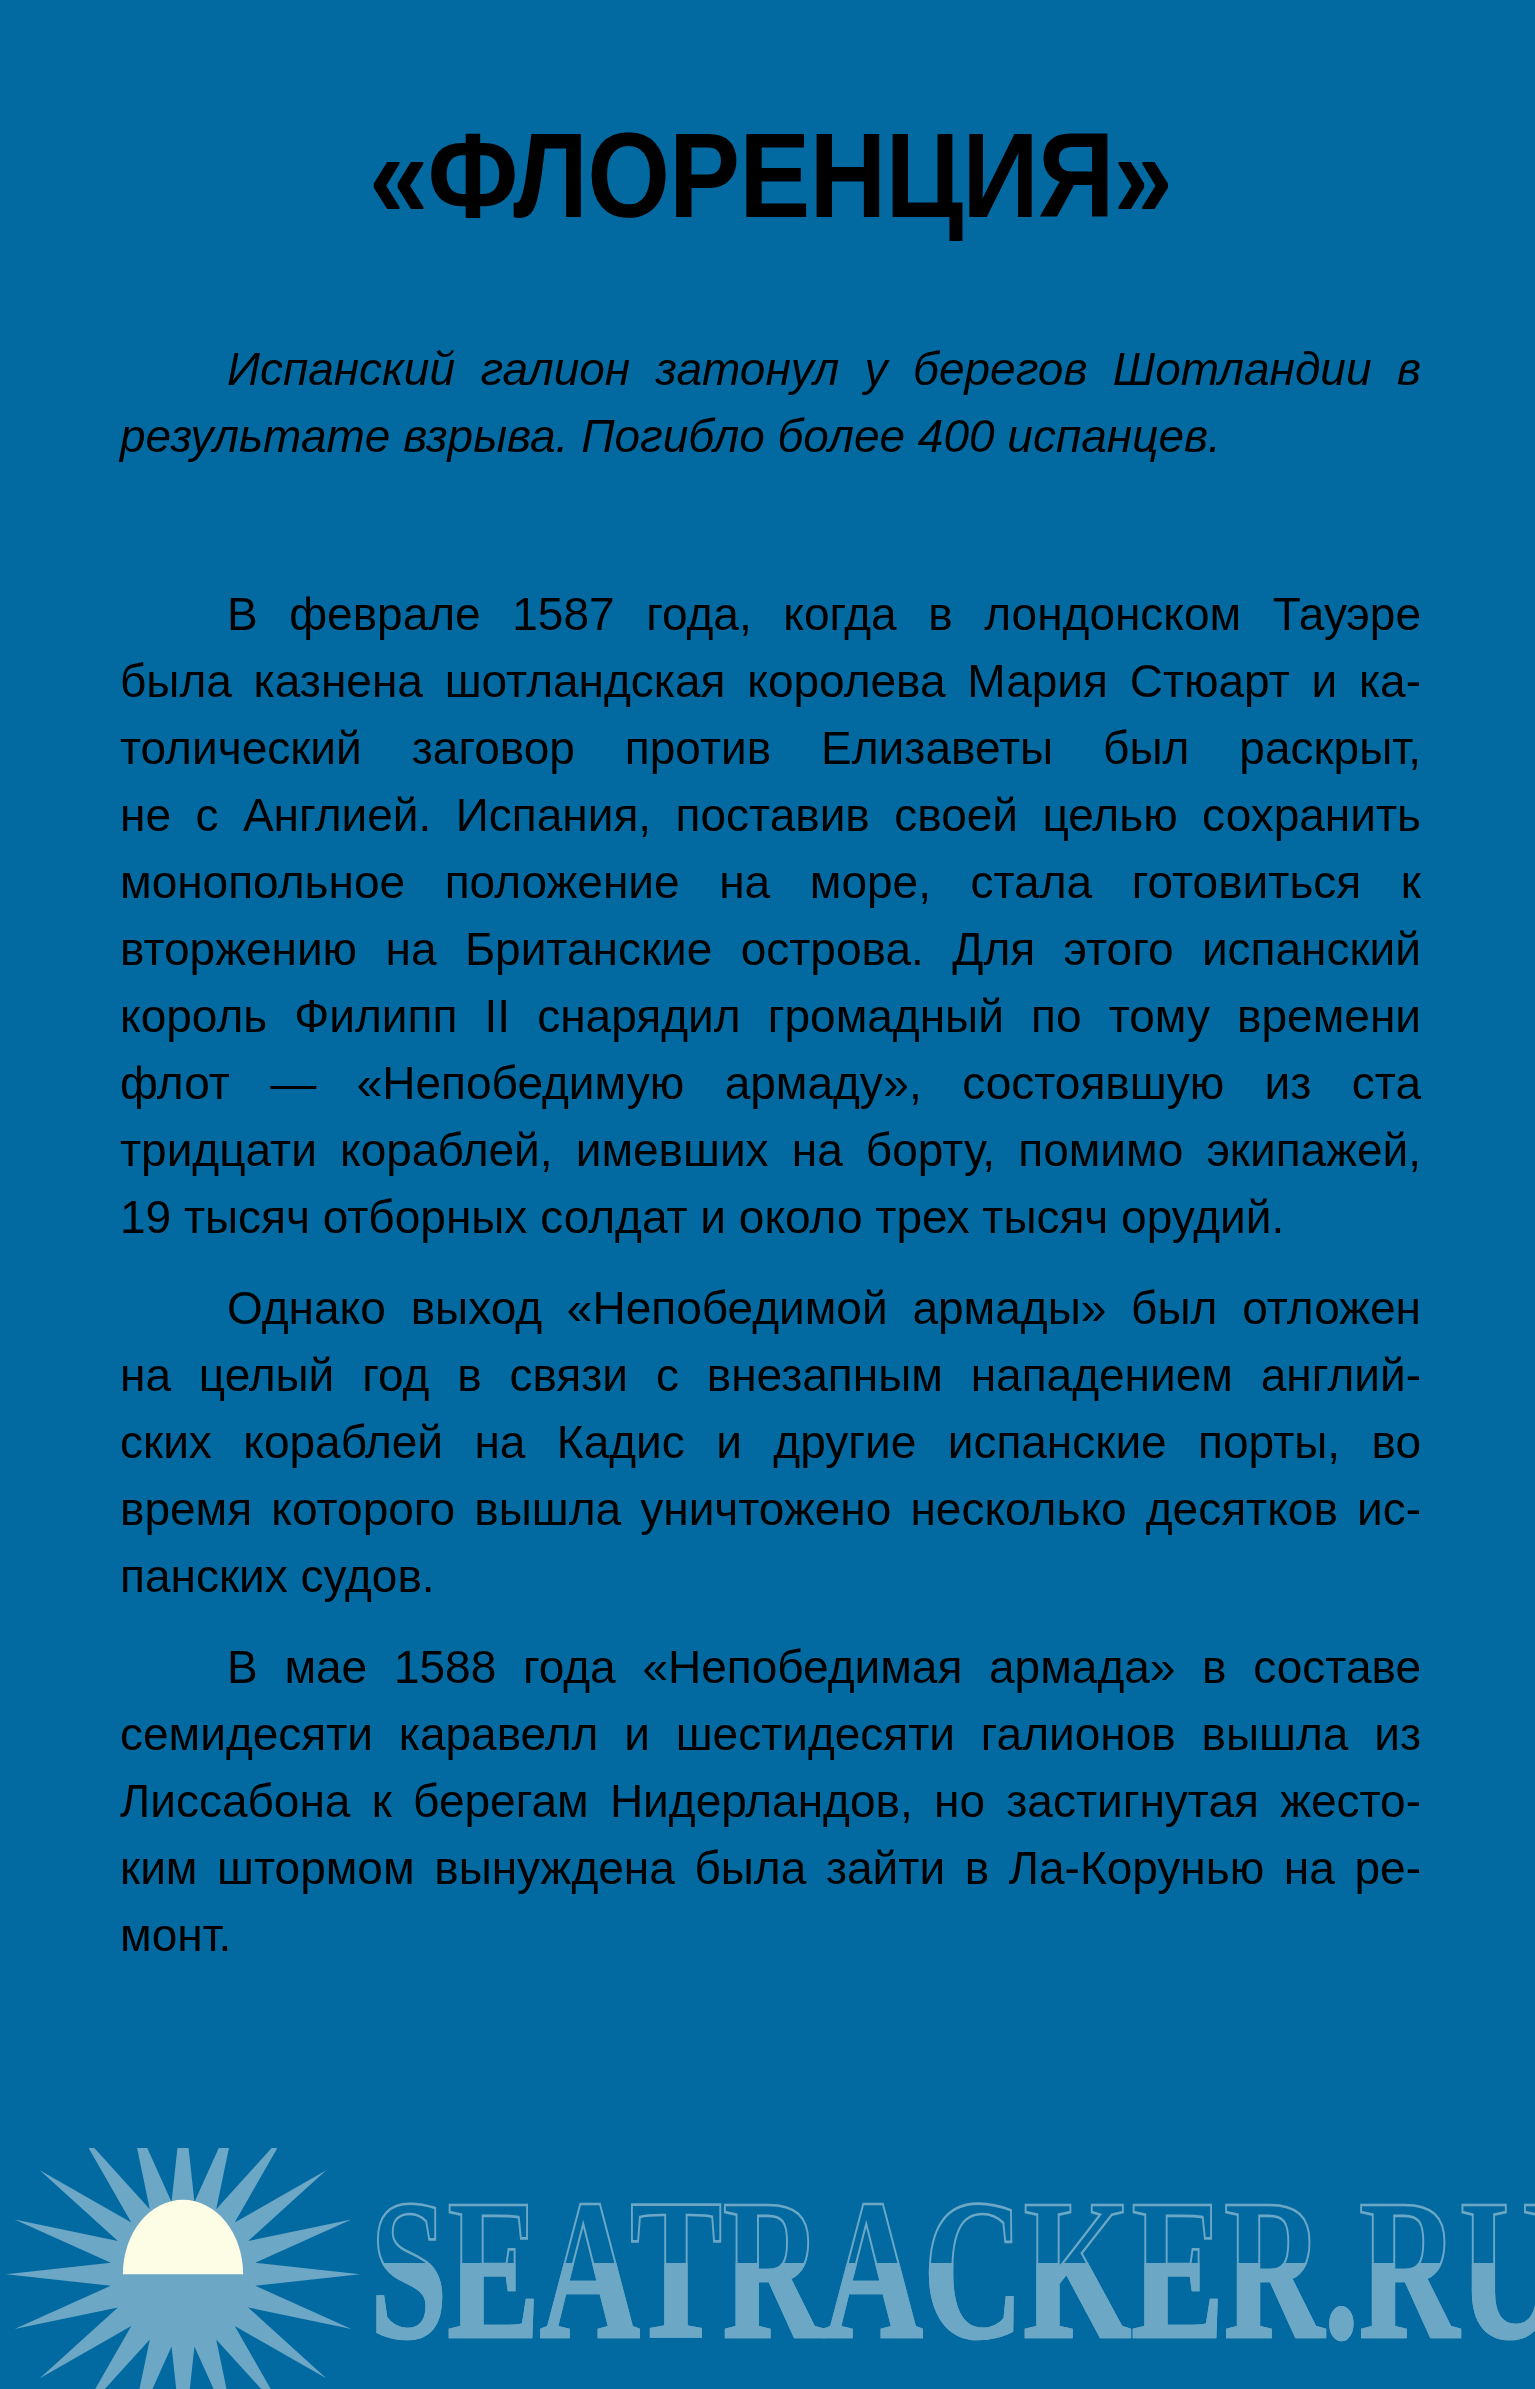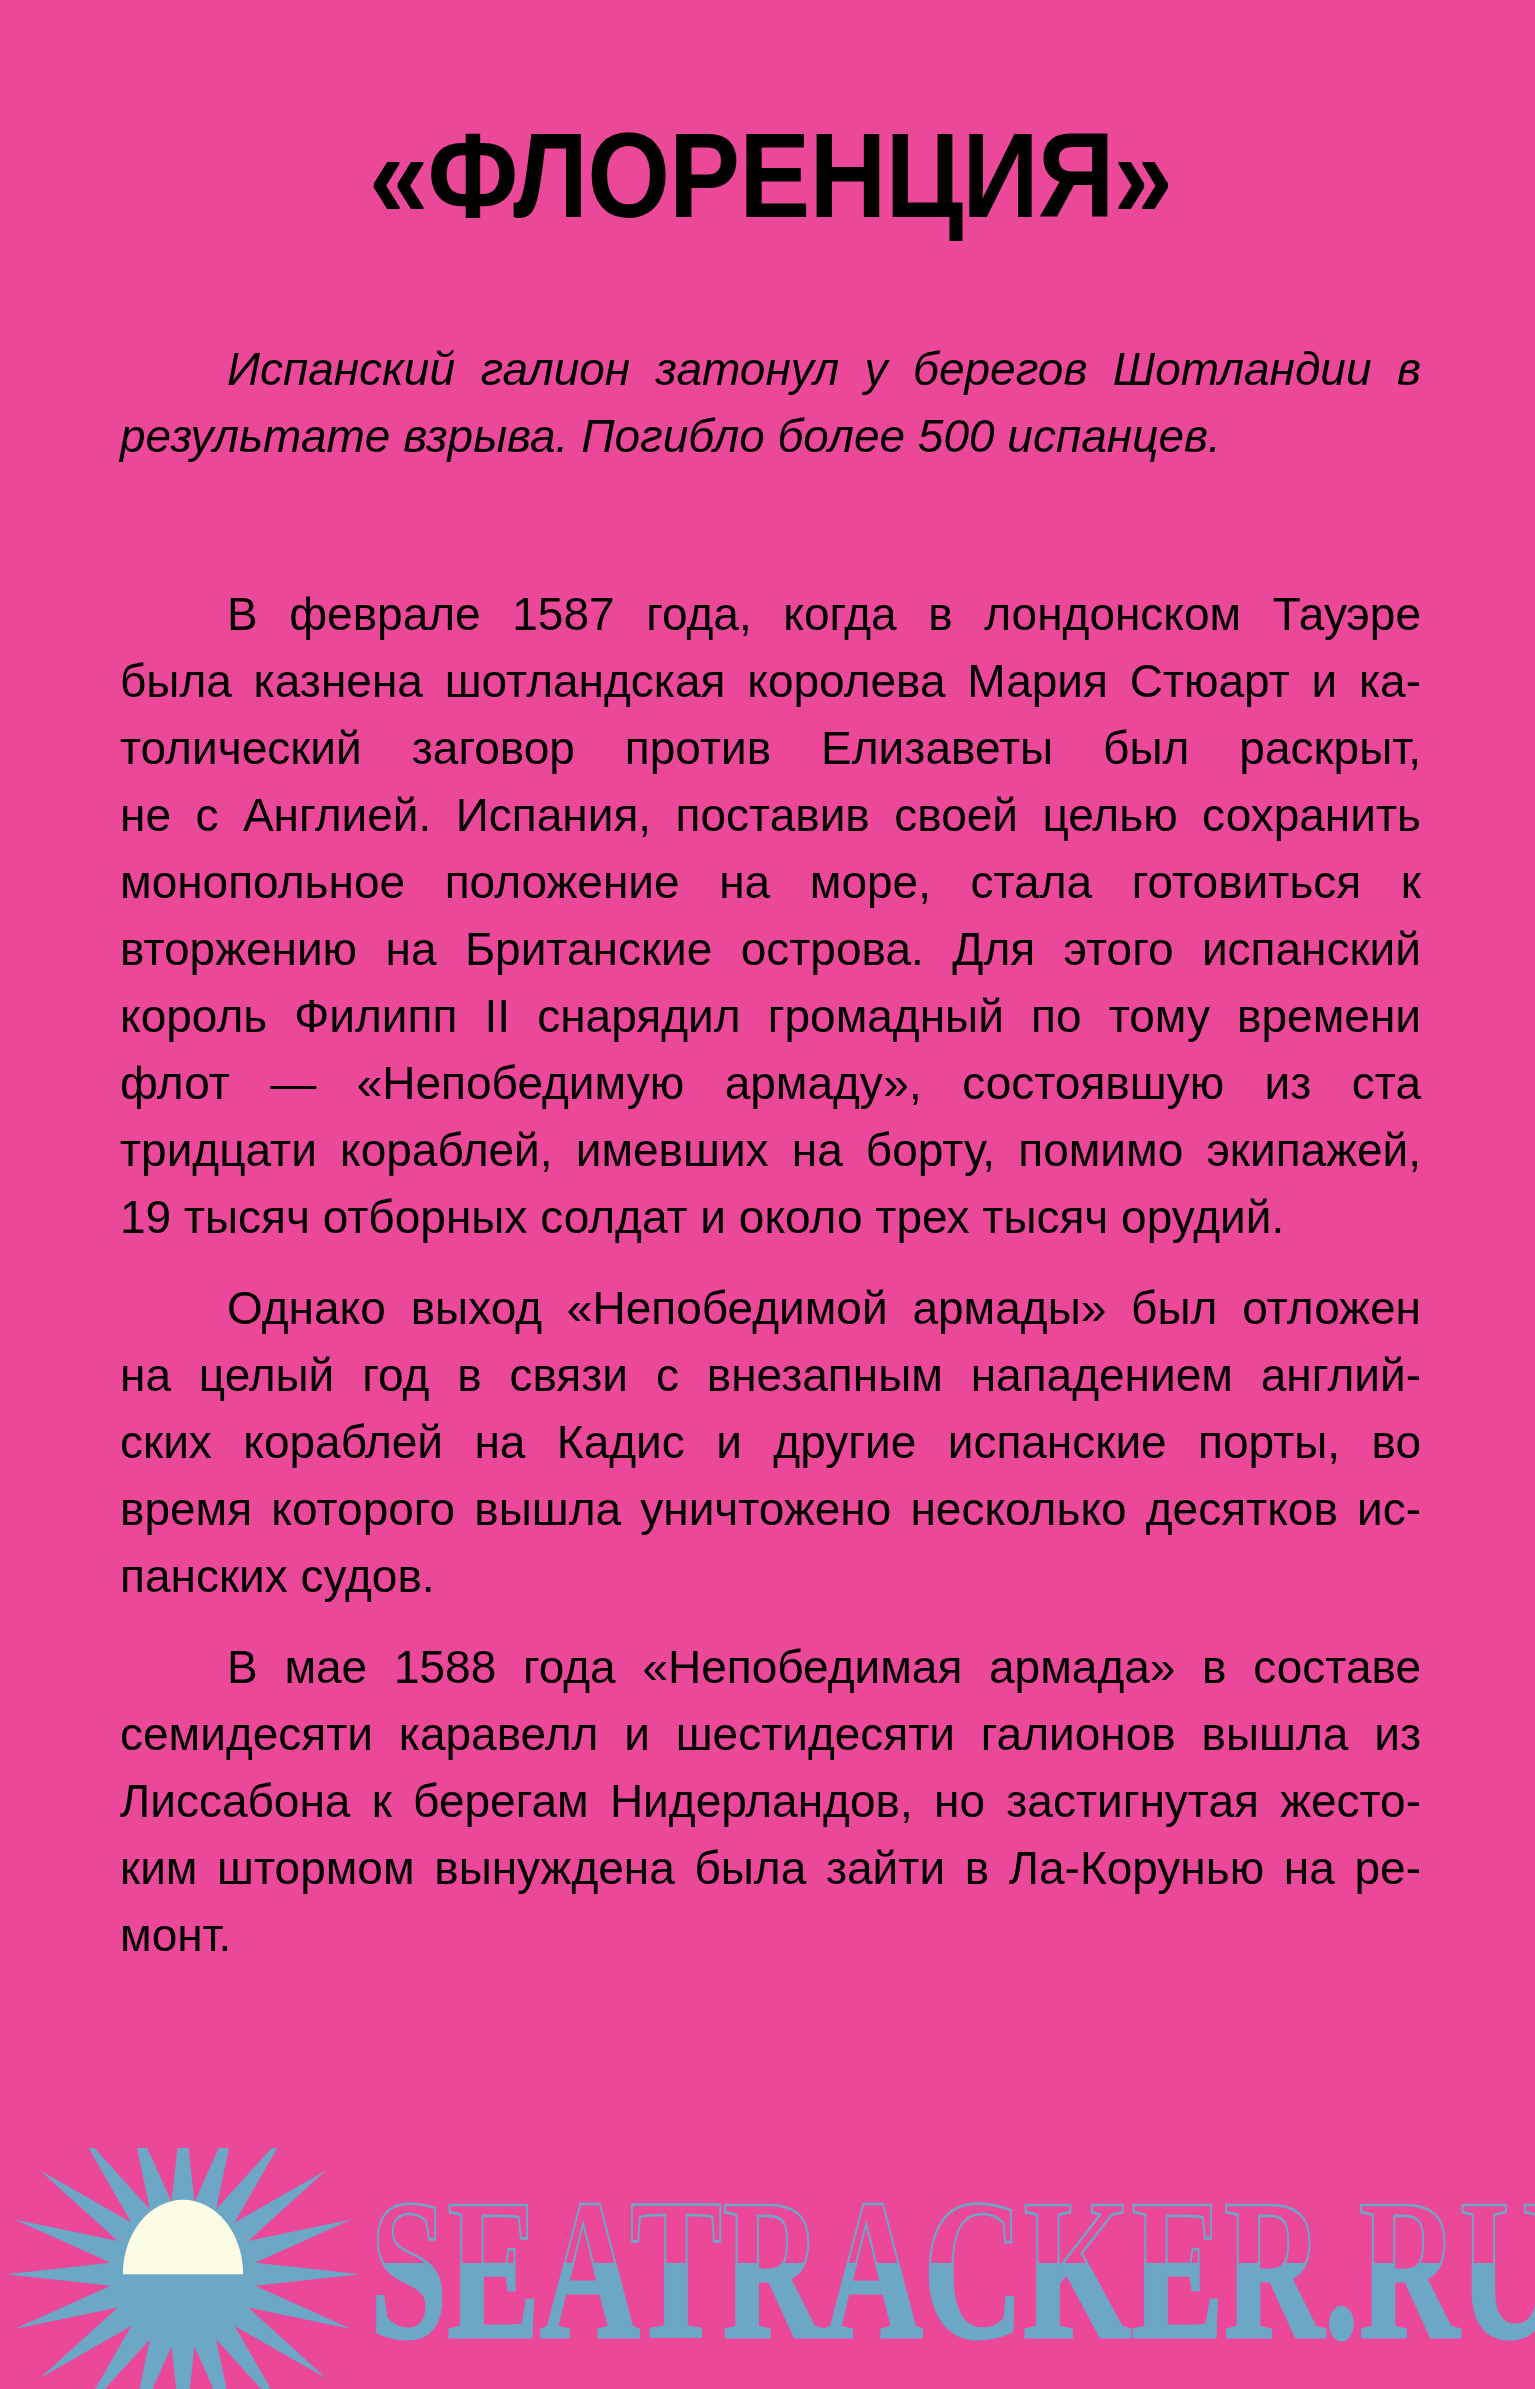--- a/index.html
+++ b/index.html
@@ -1,20 +1,20 @@
 <!DOCTYPE html>
 <html style="font-size:7.7px"><head>
 <meta charset="utf-8">
 <style>
   html,body{margin:0;padding:0;}
   body{background:#ffffff;}
   .page{
     position:relative;
     width:1536px;height:2389px;
-    background:#ec4899;
+    background:#0369a1;
     box-sizing:border-box;
     padding:0 115px 0 120px;
     overflow:hidden;
     font-family:"Liberation Sans", sans-serif;
     color:#000000;
   }
   .title{
     margin:108px 0 0 0;
     text-align:center;
     font-weight:bold;
@@ -81,21 +81,21 @@
 </head>
 <body>
 
 <div class="page">
 
   <h1 class="title">«ФЛОРЕНЦИЯ»</h1>
 
 
   <div class="lead">
       <div class="jline first">Испанский галион затонул у берегов Шотландии в</div>
-      <div class="jline last">результате взрыва. Погибло более 500 испанцев.</div>
+      <div class="jline last">результате взрыва. Погибло более 400 испанцев.</div>
     </div>
 
   <div class="para para-1">
       <div class="jline first">В феврале 1587 года, когда в лондонском Тауэре</div>
       <div class="jline">была казнена шотландская королева Мария Стюарт и ка-</div>
       <div class="jline">толический заговор против Елизаветы был раскрыт,</div>
       <div class="jline">не с Англией. Испания, поставив своей целью сохранить</div>
       <div class="jline">монопольное положение на море, стала готовиться к</div>
       <div class="jline">вторжению на Британские острова. Для этого испанский</div>
       <div class="jline">король Филипп II снарядил громадный по тому времени</div>

